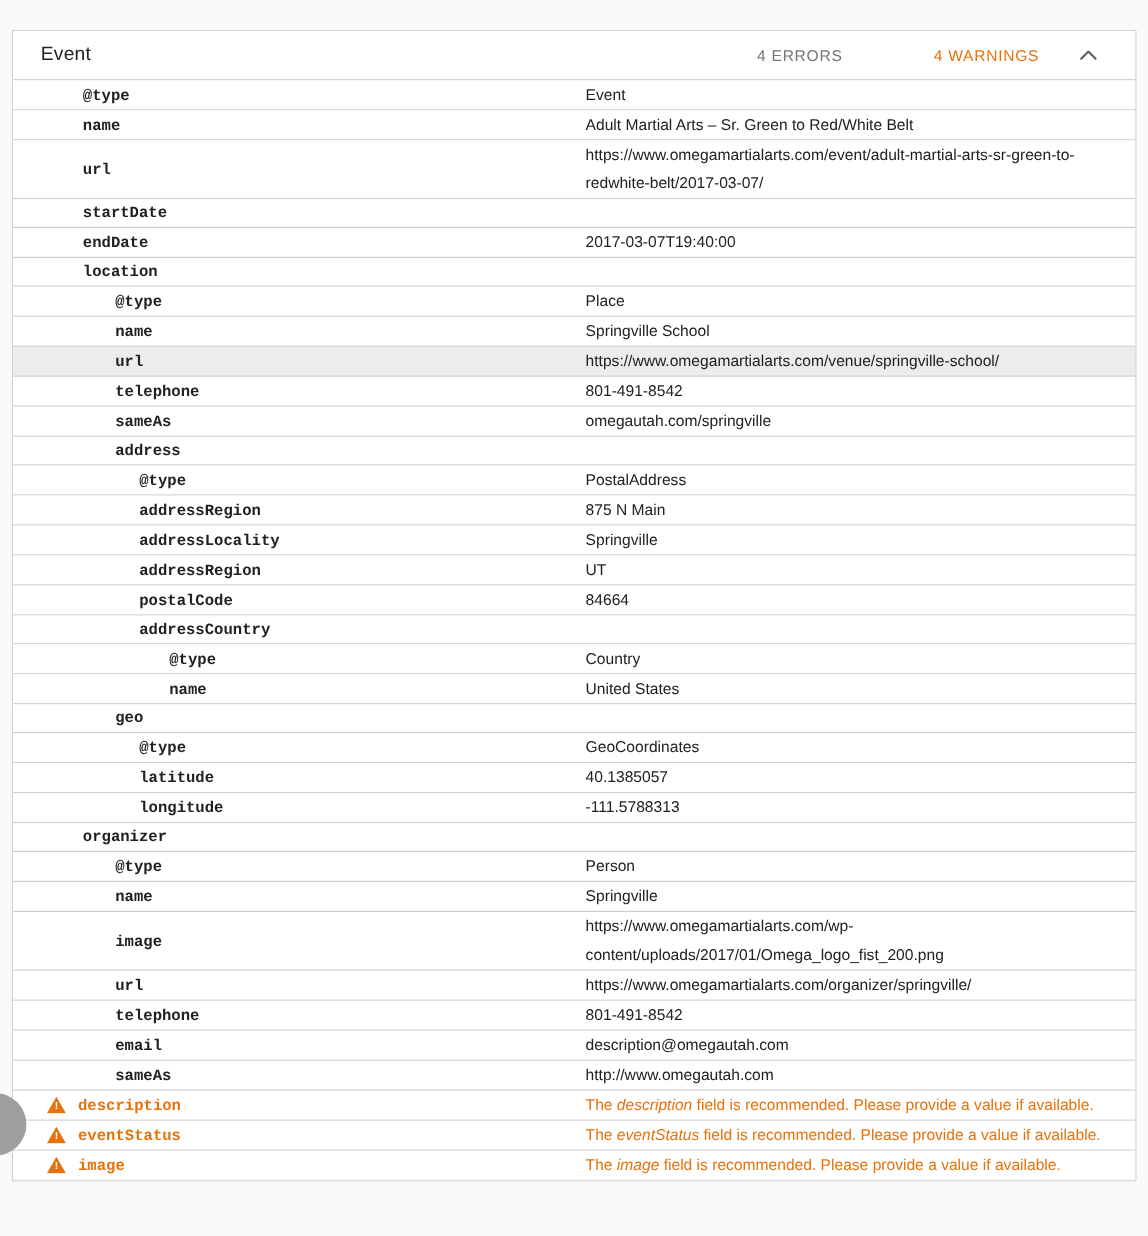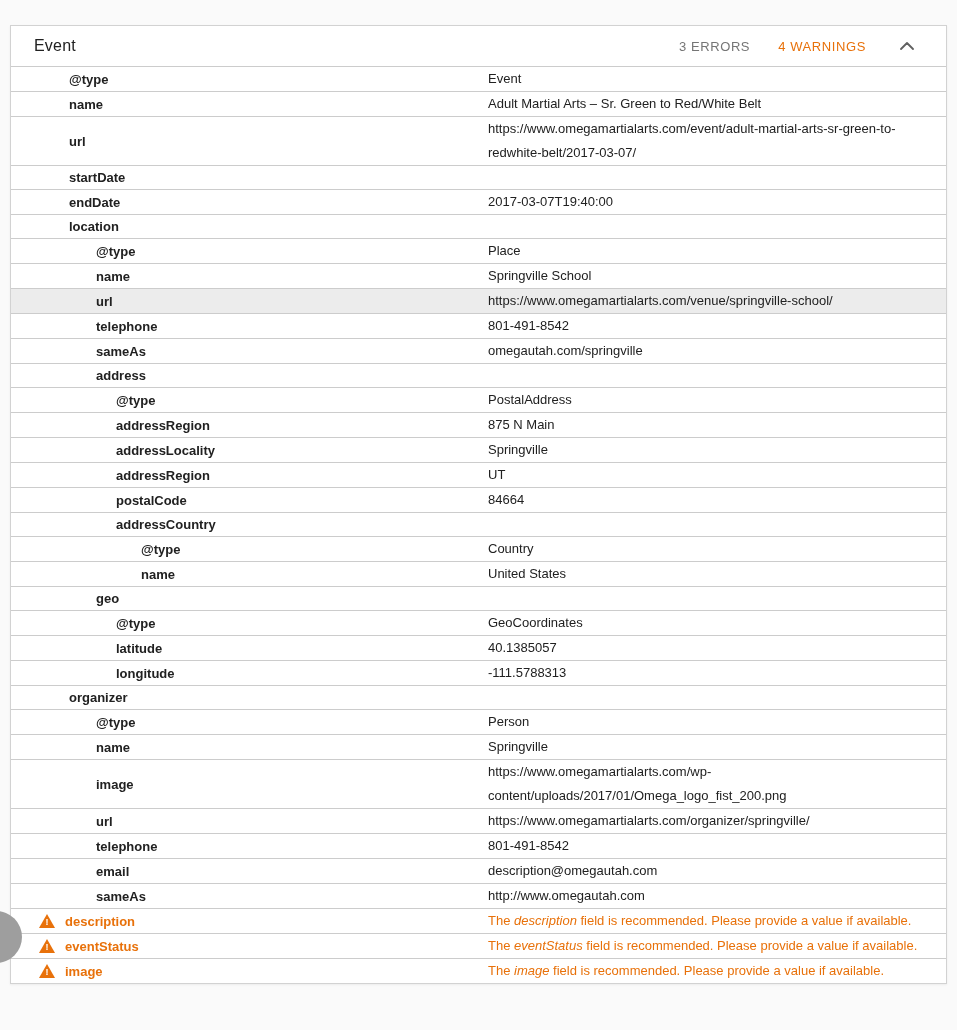--- a/index.html
+++ b/index.html
@@ -40,20 +40,21 @@
     font-size: 13px;
     color: #757575;
     letter-spacing: 0.6px;
     margin-right: 28px;
   }
   .warnings-label {
     font-size: 13px;
     color: #e8710a;
     letter-spacing: 0.6px;
     margin-right: 32px;
+    margin-left: 48px;
   }
   .collapse-btn {
     background: none; border: none; cursor: pointer;
     width: 18px; height: 18px;
     display: flex; align-items: center; justify-content: center;
     padding: 0;
   }
   .rows {}
   .row {
     display: flex;
@@ -64,20 +65,21 @@
   }
   .row:last-child { border-bottom: none; }
   .row.hl { background: #ececec; }
   .key-cell {
     flex: 0 0 477px;
     display: flex;
     align-items: center;
     font-size: 13px;
     font-weight: bold;
     color: #212121;
+    font-family: Liberation Mono, monospace;
   }
   .lv1 .key-cell { padding-left: 58px; }
   .lv2 .key-cell { padding-left: 85px; }
   .lv3 .key-cell { padding-left: 105px; }
   .lv4 .key-cell { padding-left: 130px; }
   .value-cell {
     flex: 1;
     font-size: 13px;
     color: #212121;
     line-height: 24px;
@@ -118,21 +120,21 @@
     padding: 0;
   }
 </style>
 </head>
 <body>
 
 <div class="card">
   <div class="card-header">
     <span class="card-title">Event</span>
     <div class="header-right">
-      <span class="errors-label">3 ERRORS</span>
+      <span class="errors-label">4 ERRORS</span>
       <span class="warnings-label">4 WARNINGS</span>
       <button class="collapse-btn">
         <svg width="14" height="8" viewBox="0 0 14 8">
           <polyline points="1,7 7,1 13,7" fill="none" stroke="#616161" stroke-width="1.8" stroke-linecap="round" stroke-linejoin="round"></polyline>
         </svg>
       </button>
     </div>
   </div>
   <div class="rows" id="rows-container">
       <div class="row lv1">

